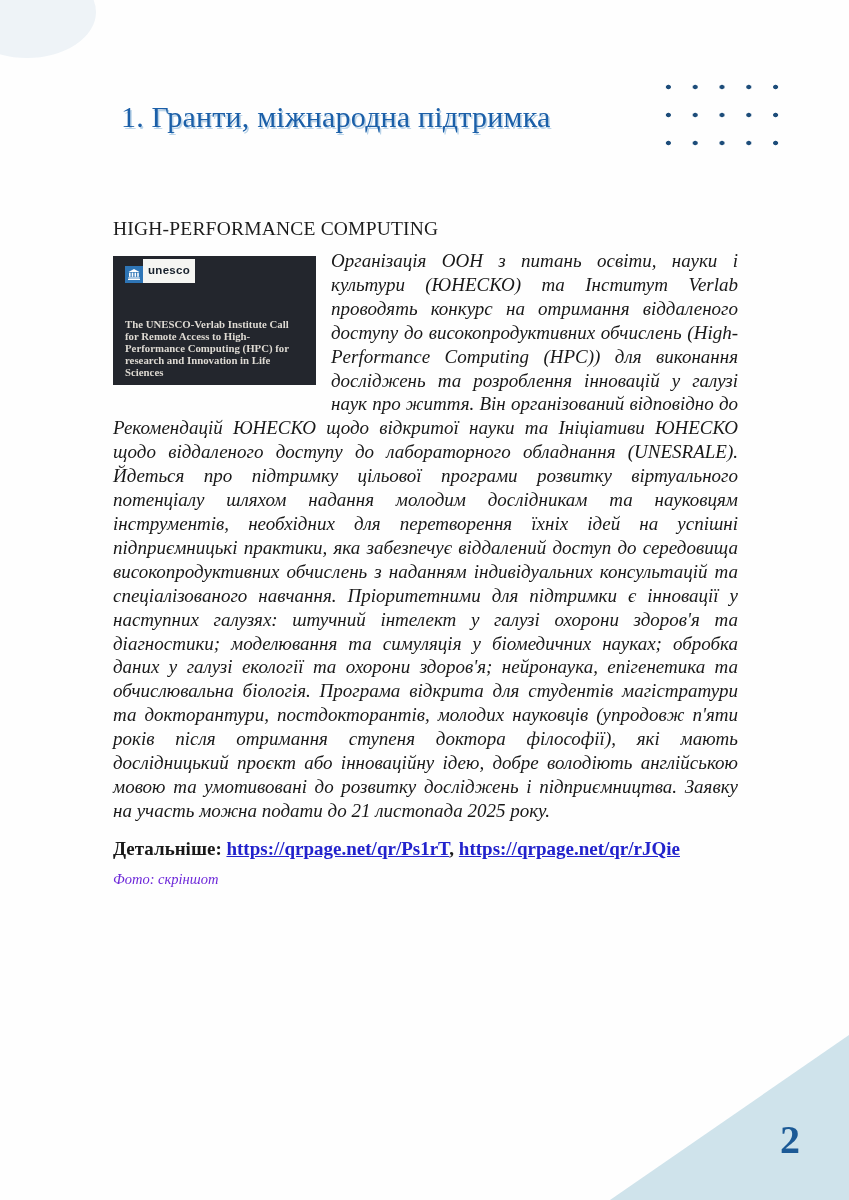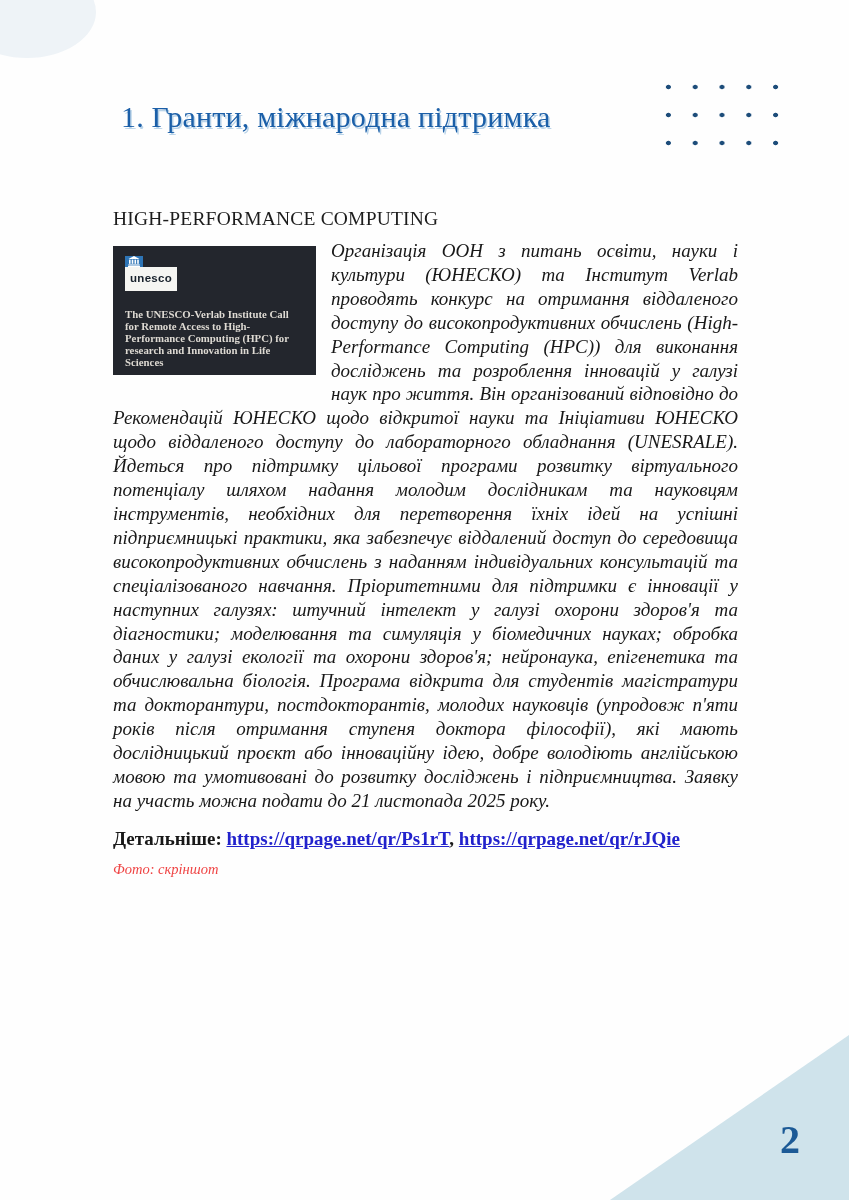--- a/index.html
+++ b/index.html
@@ -30,21 +30,21 @@
   }
   
   .dots-grid{
     position:absolute;left:653px;top:71px;
     width:140px;height:90px;
     background-image:radial-gradient(circle, var(--dot-color,#1d4d7a) 2.2px, transparent 2.6px);
     background-size:26.8px 28px;
     background-position:2px 2px;
   }
   .article{
-    position:absolute;left:113px;top:208px;width:625px;
+    position:absolute;left:113px;top:218px;width:625px;
     color:#181818;
   }
   .article-heading{
     margin:0 0 9px 0;
     font-size:19.5px;font-weight:normal;
     letter-spacing:0.2px;
     color:#1c1c1c;
   }
   .body-wrap{
     font-size:19px;line-height:23.9px;
@@ -52,21 +52,21 @@
   }
   
   .figure{
     float:left;
     width:203px;height:129px;
     margin:7px 15px 10px 0;
     background:var(--figure-bg,#23262d);
     box-sizing:border-box;
     padding:10px 12px;
   }
-  .logo-row{display:flex;align-items:flex-start;height:17px;width:max-content;flex-direction:column;}
+  .logo-row{display:flex;align-items:flex-end;height:17px;width:max-content;}
   .logo-mark{
     width:18px;height:17px;
     background:var(--logo-blue,#2e75b6);
     display:flex;align-items:center;justify-content:center;
   }
   .logo-mark svg{display:block;}
   .logo-word{
     background:#f5f5f2;
     color:#17202b;
     font-family:"Liberation Sans",sans-serif;
@@ -91,21 +91,21 @@
   }
   .details-line a{
     color:var(--link-color,#2222cc);
     text-decoration:underline;
     cursor:pointer;
   }
   .photo-credit{
     margin:10px 0 0 0;
     font-size:14.5px;
     font-style:italic;
-    color:#ef4444;
+    color:#6d28d9;
     text-align:left;
   }
   
   .corner-triangle{
     position:absolute;
     left:610px;top:1035px;
     width:239px;height:165px;
     background:var(--triangle-color,#cfe3eb);
     clip-path:polygon(100% 0, 100% 100%, 0 100%);
   }

